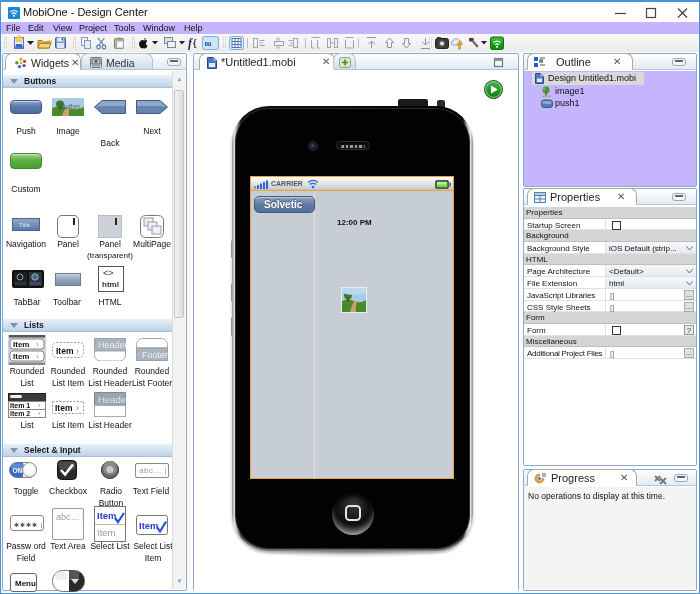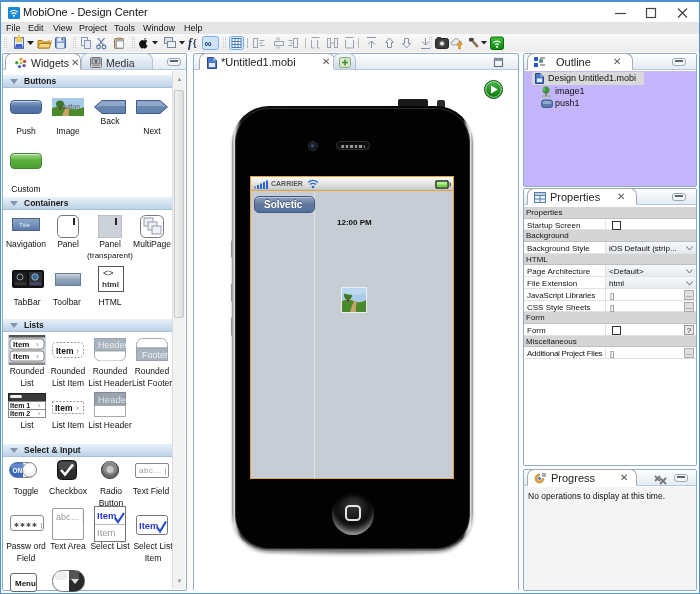--- a/index.html
+++ b/index.html
@@ -1,21 +1,21 @@
 <!DOCTYPE html>
 <html><head>
 <meta charset="utf-8">
 <style>
 * { margin:0; padding:0; box-sizing:border-box; }
 html,body { width:700px; height:594px; overflow:hidden; }
 body { font-family:"Liberation Sans", sans-serif; position:relative; background:#fff; }
 #frame { position:absolute; left:0; top:0; width:700px; height:594px; border:1px solid #4a91d3; border-top:2px solid #4a91d3; pointer-events:none; z-index:99; }
 #titlebar { position:absolute; left:1px; top:2px; width:698px; height:20px; background:#fff; }
 #title-text { position:absolute; left:22px; top:4px; font-size:11px; color:#111; }
-#menubar { position:absolute; left:1px; top:22px; width:698px; height:12px; background:#e5e5e5; font-size:9px; color:#111; }
+#menubar { position:absolute; left:1px; top:22px; width:698px; height:12px; background:#c4b5fd; font-size:9px; color:#111; }
 #menubar span { position:absolute; top:1px; }
 #toolbar { position:absolute; left:1px; top:34px; width:698px; height:18px; background:linear-gradient(#f9f9f9,#ececec); }
 #main { position:absolute; left:1px; top:52px; width:698px; height:540px; background:#fafcfe; }
 .panel { position:absolute; background:#fff; border:1px solid #90abc6; border-radius:2px; }
 .tabrow { position:absolute; left:0; top:0; right:0; height:16px; background:linear-gradient(#fefefe,#e3ebf4); border-bottom:1px solid #b6c6d6; border-radius:2px 2px 0 0; }
 .tab-active { position:absolute; top:-1px; height:17px; background:#fff; border:1px solid #a9a9a9; border-bottom:1px solid #fff; border-radius:7px 7px 0 0; font-size:11px; color:#222; }
 .tab-inactive { position:absolute; top:-1px; height:16px; background:linear-gradient(#f4f8fb,#cfdcea); border:1px solid #b4c2d2; border-bottom:none; border-radius:7px 7px 0 0; font-size:11px; color:#333; }
 .tabx { position:absolute; color:#555; font-size:10px; }
 .minbtn { position:absolute; width:14px; height:8px; border:1px solid #9ca8b4; border-radius:3px; background:#f4f6f8; }
 .minbtn:after { content:""; position:absolute; left:2px; top:1px; width:8px; height:2px; background:#5a6774; }
@@ -233,28 +233,24 @@
     <svg style="position:absolute;left:91px;top:46px;" width="32" height="14" viewBox="0 0 32 14">
         <path d="M8 .5 L31.5 .5 L31.5 13.5 L8 13.5 L.5 7 Z" fill="#6485ad" stroke="#3d5c8c"></path>
         <path d="M8 1 L31 1 L31 6 L8 6 L2 7z" fill="#8fa8c9"></path>
       </svg>
     <svg style="position:absolute;left:133px;top:46px;" width="32" height="14" viewBox="0 0 32 14">
         <path d="M24 .5 L.5 .5 L.5 13.5 L24 13.5 L31.5 7 Z" fill="#6485ad" stroke="#3d5c8c"></path>
         <path d="M24 1 L1 1 L1 6 L24 6 L30 7z" fill="#8fa8c9"></path>
       </svg>
     <div class="wlabel" style="left:23px;top:72px;">Push</div>
     <div class="wlabel" style="left:65px;top:72px;">Image</div>
-    <div class="wlabel" style="left:107px;top:62px;">Back</div>
+    <div class="wlabel" style="left:107px;top:84px;">Back</div>
     <div class="wlabel" style="left:149px;top:72px;">Next</div>
     <div class="gbtn" style="left:7px;top:99px;width:32px;height:16px;"></div>
     <div class="wlabel" style="left:23px;top:130px;">Custom</div>
-    <div class="sect" style="top:142px;">
-        <span class="tri"></span>
-        <span class="lbl">Containers</span>
-      </div>
     <div style="position:absolute;left:9px;top:164px;width:28px;height:13px;background:linear-gradient(#8fa8c9,#5a7bab);border:1px solid #51637d;">
         <span style="position:absolute;left:6px;top:3px;font-size:6px;color:#dfe8f2;">Title</span>
       </div>
     <div class="outl" style="left:54px;top:161px;width:22px;height:23px;border-radius:5px;border-color:#777;">
         <div style="position:absolute;right:3px;top:2px;width:2px;height:7px;background:#222;"></div>
       </div>
     <div style="position:absolute;left:95px;top:161px;width:24px;height:23px;background:#cdd2d8;border:1px dotted #aab;">
         <div style="position:absolute;right:4px;top:2px;width:2px;height:7px;background:#222;"></div>
       </div>
     <svg style="position:absolute;left:137px;top:161px;" width="24" height="23" viewBox="0 0 24 23">

